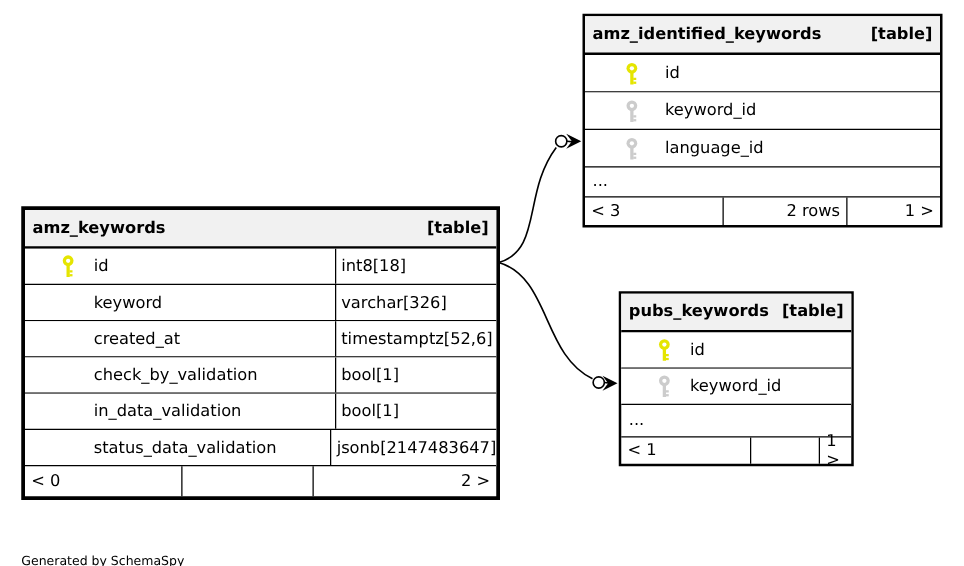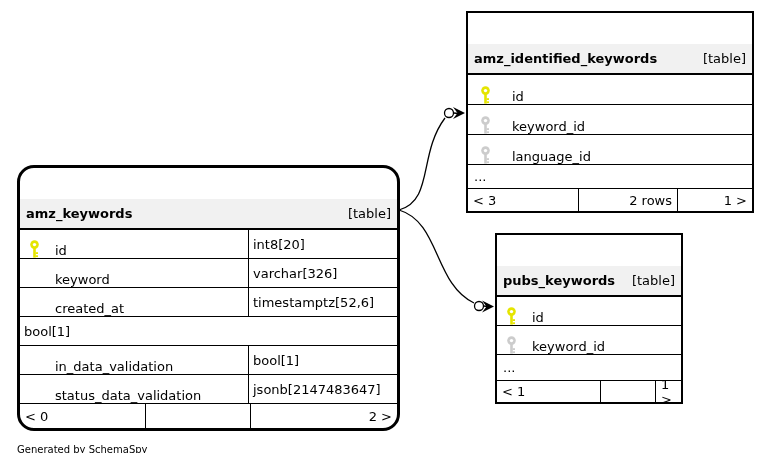--- a/index.html
+++ b/index.html
@@ -12,46 +12,46 @@
     font-size: 13px;
     color: #000000;
     overflow: hidden;
   }
   .tbl {
     position: absolute;
     background: #ffffff;
     border: 2px solid var(--border, #000);
     box-sizing: border-box;
   }
-  .tbl.main { border-width: 3px; border-radius: 17px; }
+  .tbl.main { border-width: 3px; }
   .hdr {
     display: flex;
     justify-content: space-between;
     align-items: center;
     background: var(--header-bg, #f1f1f1);
     border-bottom: 2px solid var(--border, #000);
     height: 29px;
     padding: 0 6px;
-    margin-top: 31px;
   }
   .hdr .title { font-weight: bold; }
-  .hdr .badge { font-weight: normal; }
+  .hdr .badge { font-weight: bold; }
   .row {
     display: flex;
     align-items: center;
     height: 28px;
     border-bottom: 1px solid var(--border, #000);
     background: #ffffff;
   }
   .row:last-of-type { border-bottom: 1px solid var(--border, #000); }
   .namecell {
     display: flex;
-    align-items: flex-end;
+    align-items: center;
     height: 100%;
     box-sizing: border-box;
+    margin-left: 20px;
   }
   .main .namecell { width: 229px; border-right: 1px solid var(--border, #000); }
   .typecell { padding-left: 4px; flex: 1; }
   .keyicon { width: 11px; height: 18px; margin-left: 9px; flex: 0 0 auto; }
   .keyspacer { width: 11px; margin-left: 9px; flex: 0 0 auto; }
   .colname { margin-left: 15px; white-space: nowrap; }
   .ellipsisrow {
     display: flex;
     align-items: center;
     height: 23px;
@@ -112,37 +112,41 @@
       <div class="namecell">
         <svg class="keyicon" viewBox="0 0 11 18">
           <circle class="pk" cx="5.5" cy="4.6" r="4.3"></circle>
             <circle class="hole" cx="5.5" cy="4.6" r="1.7"></circle>
           <rect class="pk" x="4.2" y="8" width="2.6" height="9.6"></rect>
           <rect class="pk" x="6.6" y="12.2" width="2.4" height="1.8"></rect>
           <rect class="pk" x="6.6" y="15.3" width="2.4" height="1.8"></rect>
         </svg>
         <span class="colname">id</span>
       </div>
-      <div class="typecell">int8[20]</div>
+      <div class="typecell">int8[18]</div>
     </div>
     <div class="row">
       <div class="namecell">
         <span class="keyspacer"></span>
         <span class="colname">keyword</span>
       </div>
       <div class="typecell">varchar[326]</div>
     </div>
     <div class="row">
       <div class="namecell">
         <span class="keyspacer"></span>
         <span class="colname">created_at</span>
       </div>
       <div class="typecell">timestamptz[52,6]</div>
     </div>
     <div class="row">
+      <div class="namecell">
+        <span class="keyspacer"></span>
+        <span class="colname">check_by_validation</span>
+      </div>
       <div class="typecell">bool[1]</div>
     </div>
     <div class="row">
       <div class="namecell">
         <span class="keyspacer"></span>
         <span class="colname">in_data_validation</span>
       </div>
       <div class="typecell">bool[1]</div>
     </div>
     <div class="row">

